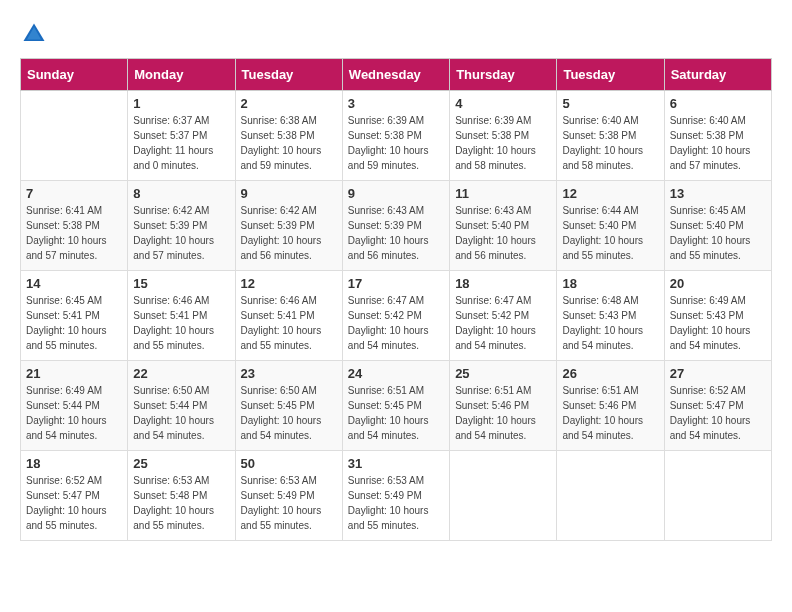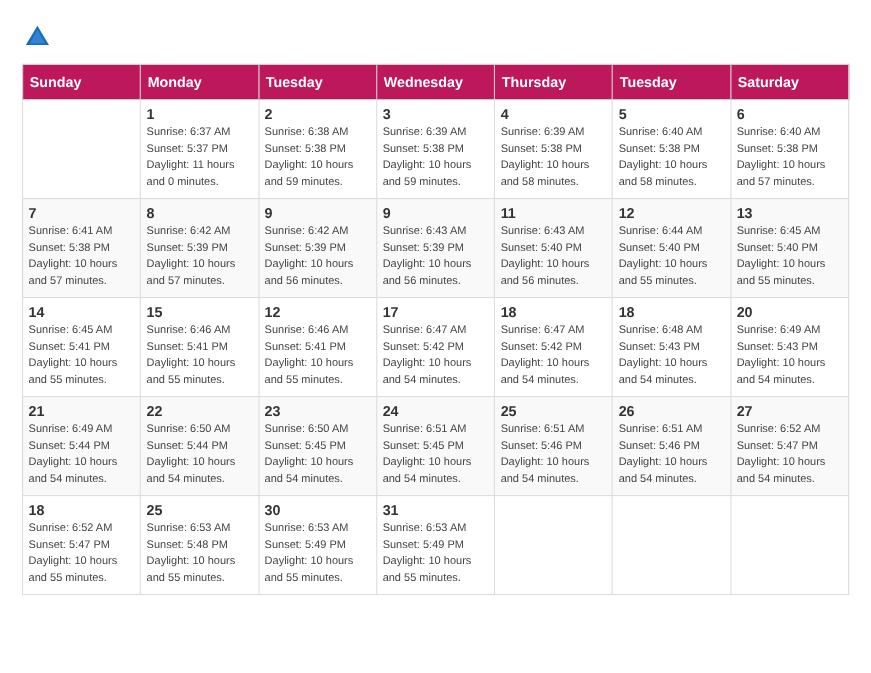--- a/index.html
+++ b/index.html
@@ -245,21 +245,21 @@
       <tr>
         <td>
           <span class="day-number">18</span>
           <div class="day-detail">Sunrise: 6:52 AM<br>Sunset: 5:47 PM<br>Daylight: 10 hours and 55 minutes.</div>
         </td>
         <td>
           <span class="day-number">25</span>
           <div class="day-detail">Sunrise: 6:53 AM<br>Sunset: 5:48 PM<br>Daylight: 10 hours and 55 minutes.</div>
         </td>
         <td>
-          <span class="day-number">30</span>
+          <span class="day-number">50</span>
           <div class="day-detail">Sunrise: 6:53 AM<br>Sunset: 5:49 PM<br>Daylight: 10 hours and 55 minutes.</div>
         </td>
         <td>
           <span class="day-number">31</span>
           <div class="day-detail">Sunrise: 6:53 AM<br>Sunset: 5:49 PM<br>Daylight: 10 hours and 55 minutes.</div>
         </td>
         <td class="empty-cell"></td>
         <td class="empty-cell"></td>
         <td class="empty-cell"></td>
       </tr>

